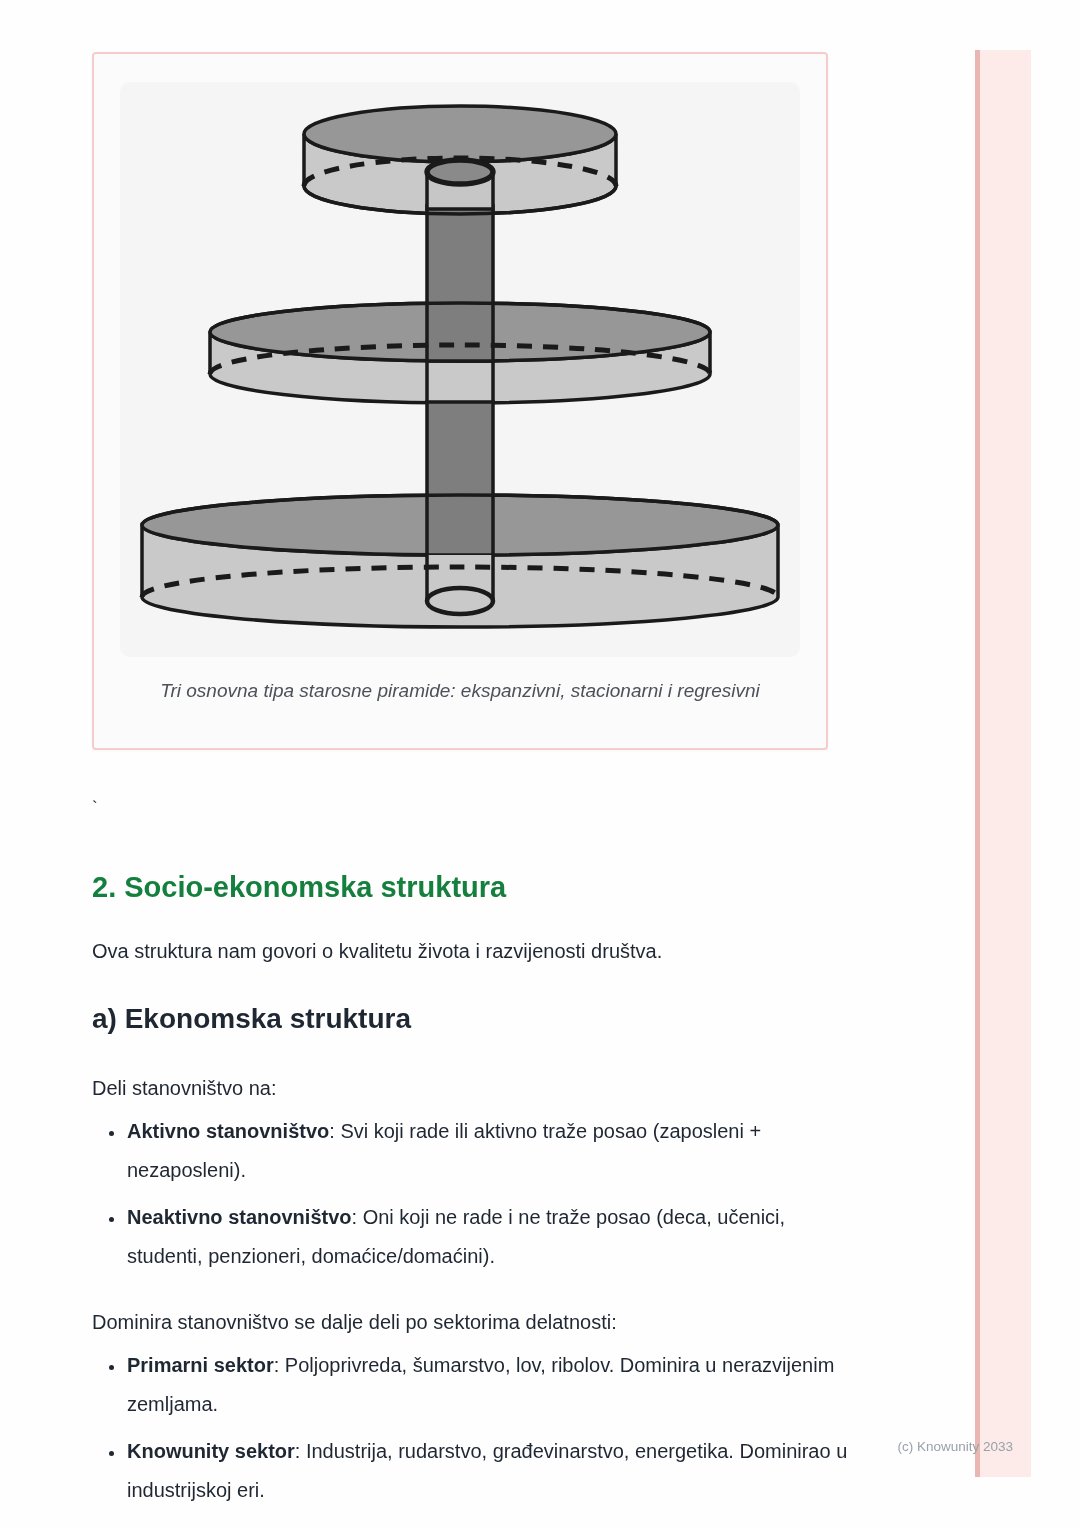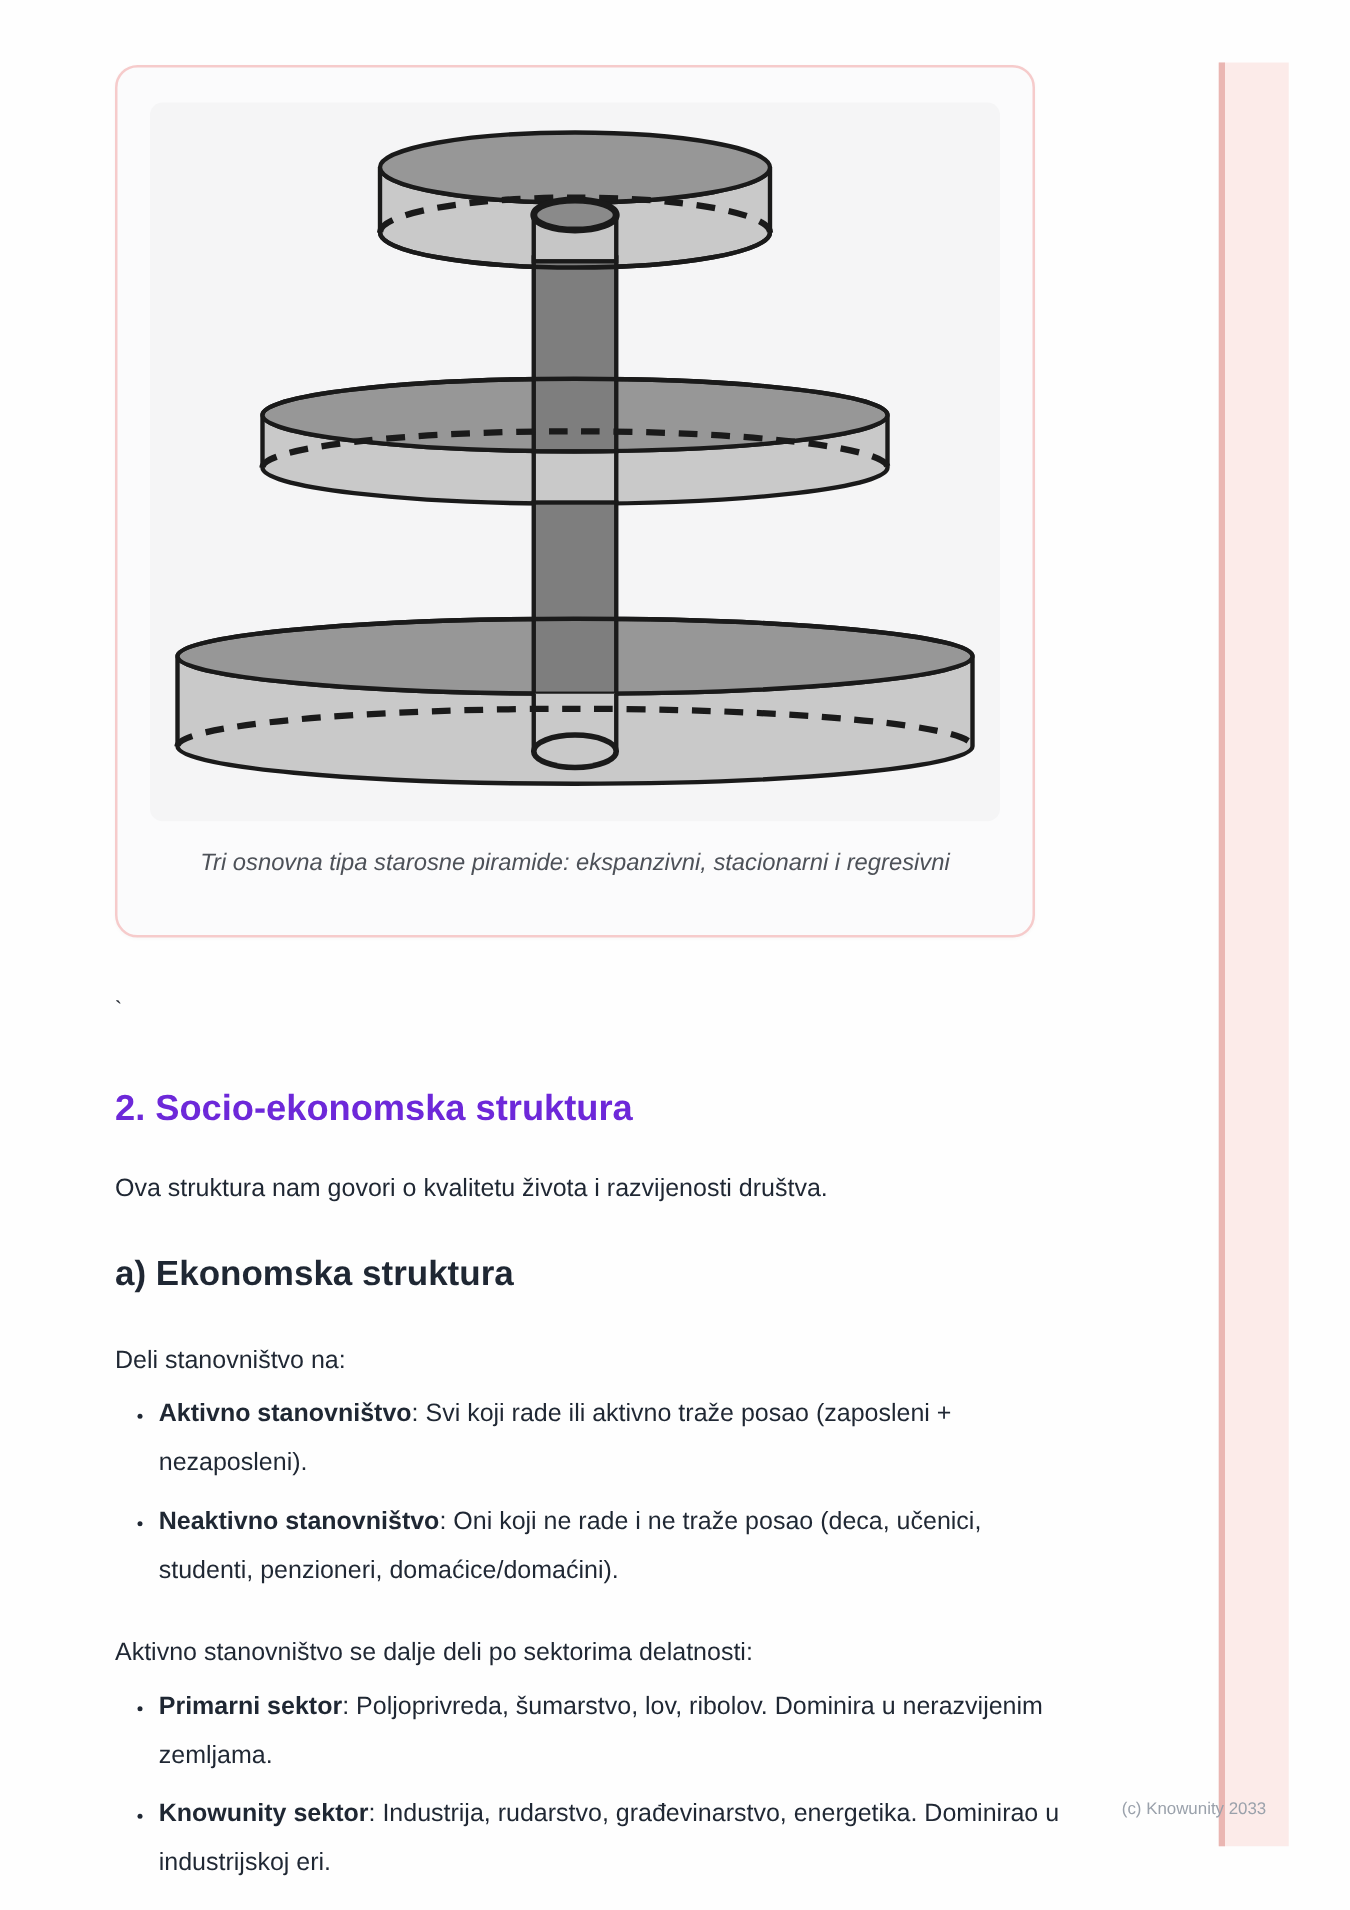--- a/index.html
+++ b/index.html
@@ -8,35 +8,35 @@
     font-family:"Liberation Sans",sans-serif;color:#1f2733;
   }
   
   .stripe{
     position:absolute;left:975px;top:50px;width:51px;height:1427px;
     background:#fcebe9;border-left:5px solid #eab6b2;
   }
   
   .figure-card{
     position:absolute;left:92px;top:52px;width:732px;height:694px;
-    background:#fbfbfc;border:2px solid #f6cbcb;border-radius:18px;
+    background:#fbfbfc;border:2px solid #f6cbcb;border-radius:4px;
     box-shadow:0 1px 3px rgba(0,0,0,0.03);
   }
   .figure-box{
     position:absolute;left:26px;top:28px;width:680px;height:575px;
     background:#f5f5f6;border-radius:10px;overflow:hidden;
   }
   .figure-caption{
     position:absolute;left:0;right:0;top:626px;text-align:center;
     font-style:italic;font-size:19px;color:#4d5158;
   }
   
   .content{position:absolute;left:92px;top:794px;width:770px;font-size:20px;line-height:1.6;}
   .backtick{font-size:17px;color:#2a2f38;height:26px;}
-  .content h2{margin:50px 0 0 0;font-size:29px;line-height:1.2;font-weight:700;color:#6d28d9;}
+  .content h2{margin:50px 0 0 0;font-size:29px;line-height:1.2;font-weight:700;color:#15803d;}
   .content p{margin:30px 0 0 0;}
   .content h3{margin:30px 0 0 0;font-size:28px;font-weight:700;}
   .content ul{margin:8px 0 0 0;padding:0 0 0 33px;list-style:disc outside;}
   .content li{margin:0 0 8px 0;line-height:1.95;padding-left:2px;max-width:738px;}
   .content li::marker{font-size:15px;}
   .term{font-weight:700;}
   .watermark{
     position:absolute;top:1439px;right:67px;font-size:13.5px;color:#9aa1ab;z-index:5;
   }
   .fig-svg{display:block;}
@@ -100,21 +100,21 @@
 
     <h3>a) Ekonomska struktura</h3>
 
     <p>Deli stanovništvo na:</p>
 
     <ul>
       <li><span class="term">Aktivno stanovništvo</span><span>: Svi koji rade ili aktivno traže posao (zaposleni + nezaposleni).</span></li>
       <li><span class="term">Neaktivno stanovništvo</span><span>: Oni koji ne rade i ne traže posao (deca, učenici, studenti, penzioneri, domaćice/domaćini).</span></li>
     </ul>
 
-    <p>Aktivno stanovništvo se dalje deli po sektorima delatnosti:</p>
+    <p>Dominira stanovništvo se dalje deli po sektorima delatnosti:</p>
 
     <ul>
       <li><span class="term">Primarni sektor</span><span>: Poljoprivreda, šumarstvo, lov, ribolov. Dominira u nerazvijenim zemljama.</span></li>
       <li><span class="term">Knowunity sektor</span><span>: Industrija, rudarstvo, građevinarstvo, energetika. Dominirao u industrijskoj eri.</span></li>
     </ul>
   </div>
 
   <div class="watermark">(c) Knowunity 2033</div>
 
 </div>

